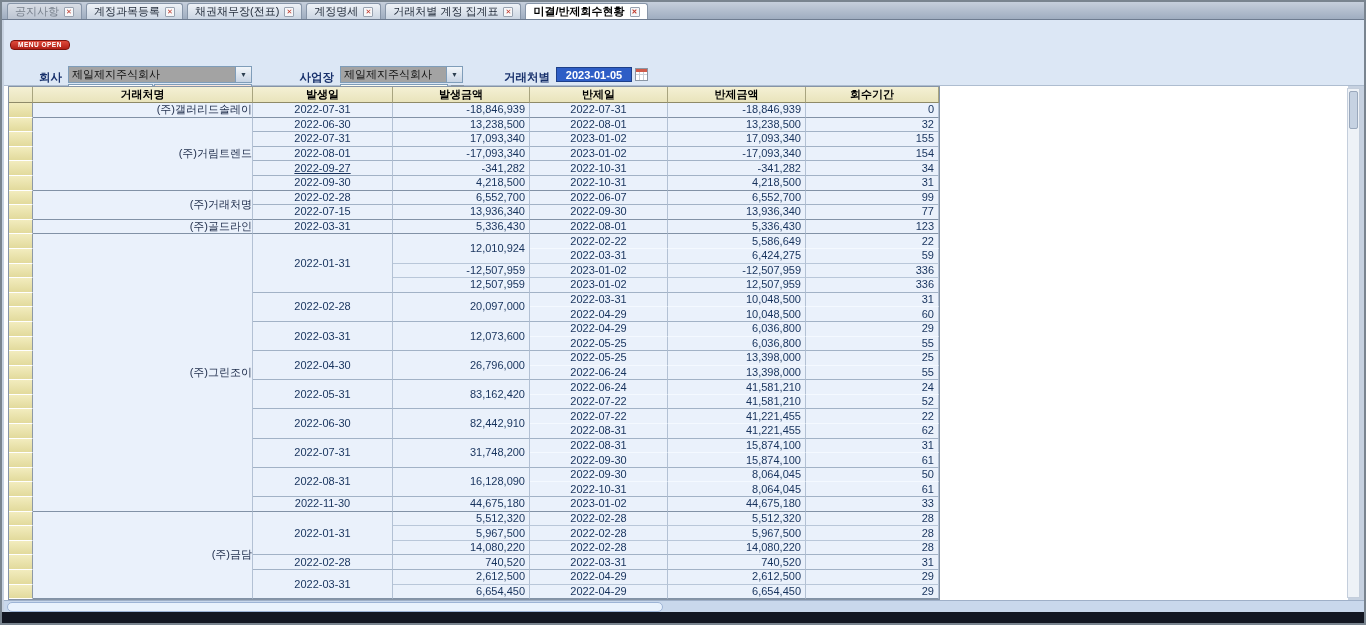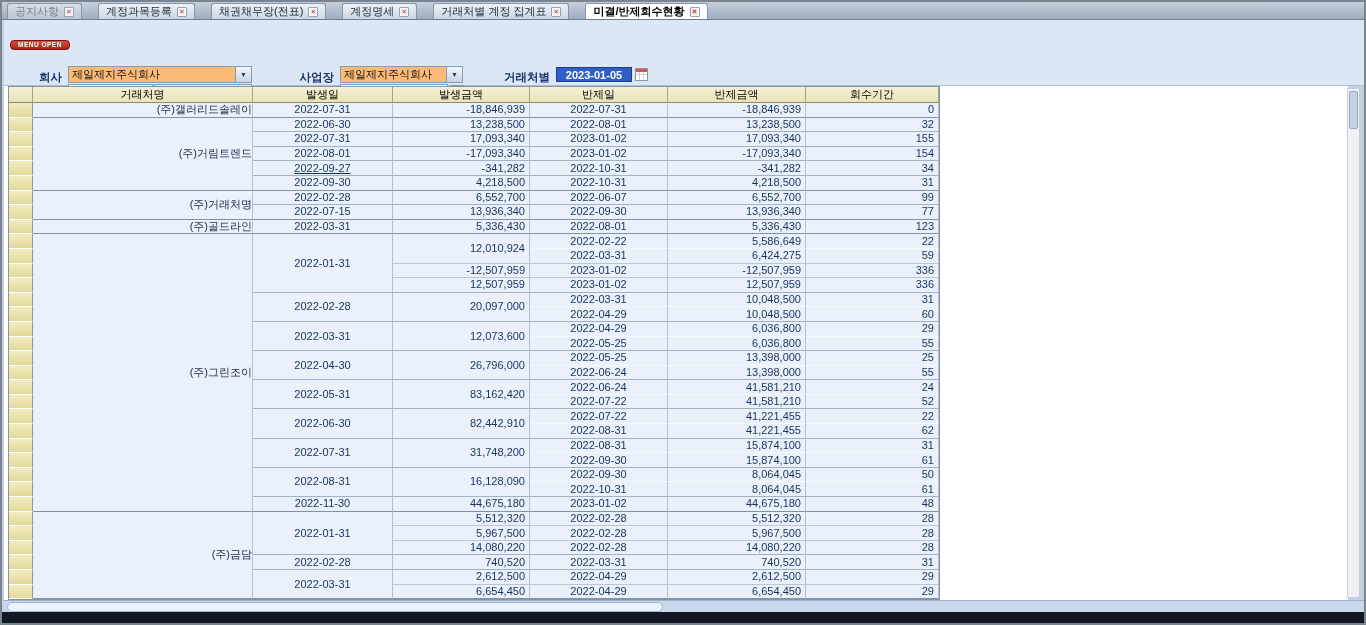--- a/index.html
+++ b/index.html
@@ -5,21 +5,21 @@
   * { box-sizing: border-box; margin: 0; padding: 0; }
   html,body { width:1366px; height:625px; overflow:hidden; background:#8f99a8;
               font-family:"Liberation Sans", sans-serif; }
   .window { position:relative; width:1366px; height:625px;
             border:2px solid #79848f; background:#c6d1e0; overflow:hidden; }
 
   
   .tabbar { position:absolute; left:0; top:0; right:0; height:18px;
             background:linear-gradient(#c6cfdc,#9fadc0);
             border-bottom:1px solid #6e7c90;
-            display:flex; align-items:flex-end; padding-left:5px; gap:16px; }
+            display:flex; align-items:flex-end; padding-left:5px; gap:4px; }
   .tab { display:flex; align-items:center; gap:5px; padding:0 7px; height:16px;
          background:linear-gradient(#eef2f7,#ccd6e3);
          border:1px solid #8795a8; border-bottom:none; border-radius:3px 3px 0 0;
          font-size:11px; color:#1d2736; white-space:nowrap; cursor:default; }
   .tab.disabled { background:linear-gradient(#d9dee6,#bcc5d2); color:#79828e; }
   .tab.active { background:#ffffff; font-weight:bold; color:#000; }
   .tab-close { display:inline-block; width:10px; height:10px; background:#f6f7f9;
                border:1px solid #98a2b0; color:#c0392b; font-size:7px; line-height:8px;
                text-align:center; border-radius:1px; }
 
@@ -28,21 +28,21 @@
                background:linear-gradient(#e04b3c,#b01f16); color:#fff;
                font-size:6.5px; font-weight:bold; letter-spacing:.5px;
                border:1px solid #7d120c; border-radius:4px; padding:0 7px;
                line-height:8px; cursor:pointer; }
 
   
   .form-panel { position:absolute; left:2px; top:18px; width:1360px; height:66px;
                 background:#dce7f5; border-bottom:1px solid #aebdd0; }
   .lab { position:absolute; font-size:11.5px; font-weight:bold; color:#17306b;
          text-align:right; white-space:nowrap; }
-  .combo { position:absolute; background:#fdba74; border:1px solid #7f9db9;
+  .combo { position:absolute; background:#a3a3a3; border:1px solid #7f9db9;
            display:flex; align-items:center; font-size:11px; color:#111; cursor:default; }
   .combo .val { flex:1; padding-left:3px; overflow:hidden; white-space:nowrap; }
   .combo .arrow { width:16px; align-self:stretch;
                   background:linear-gradient(#f2f6fa,#c8d4e4);
                   border-left:1px solid #7f9db9; display:flex; align-items:center;
                   justify-content:center; font-size:7px; color:#2c3e50; }
   .inp { position:absolute; background:#fff; border:1px solid #7f9db9;
          display:flex; align-items:center; font-size:11px; color:#111;
          padding-left:3px; white-space:nowrap; }
   .inp.pink { background:#fbe6dc; }
@@ -61,21 +61,21 @@
   .grid-area { position:absolute; left:2px; top:84px; width:1344px; height:514px;
                background:#fff; overflow:hidden; }
   table.grid { border-collapse:separate; border-spacing:0; table-layout:fixed;
                width:930px; margin-left:4px; border:1px solid #8694a6;
                font-size:11px; color:#16325c; }
   col.c-sel{width:24px} col.c-cust{width:220px} col.c-odate{width:140px}
   col.c-oamt{width:137px} col.c-sdate{width:138px} col.c-samt{width:138px}
   col.c-days{width:133px}
   th { height:15px; background:linear-gradient(#f4f0d4,#e9e4bc);
        border-right:1px solid #a8a47f; border-bottom:1px solid #8e8a68;
-       font-weight:normal; color:#000; text-align:center; white-space:nowrap; overflow:hidden; }
+       font-weight:bold; color:#000; text-align:center; white-space:nowrap; overflow:hidden; }
   td { height:14.6px; line-height:13px; background:#eaf1fb;
        border-right:1px solid #b3c1d4; border-bottom:1px solid #f4f9ff;
        white-space:nowrap; overflow:hidden; }
   td.sel-cell { background:linear-gradient(#f2ecbe,#e2da9c);
                 border-right:1px solid #8d99a6; border-bottom:1px solid #ffffff; cursor:pointer; }
   td.cust-cell { text-align:right; padding-left:4px; color:#22304e; }
   td.date-cell { text-align:center; }
   td.amt-cell, td.days-cell { text-align:right; padding-right:4px; }
   tr.end-amt td { border-bottom-color:#b9c7d9; }
   tr.end-occ td { border-bottom-color:#a2b2c6; }
@@ -380,21 +380,21 @@
             <td class="date-cell">2022-10-31</td>
             <td class="amt-cell">8,064,045</td>
             <td class="days-cell">61</td>
           </tr>
           <tr class="end-grp">
             <td class="sel-cell"></td>
             <td class="date-cell" rowspan="1" style="border-bottom-color: rgb(130, 146, 166);">2022-11-30</td>
             <td class="amt-cell" rowspan="1" style="border-bottom-color: rgb(130, 146, 166);">44,675,180</td>
             <td class="date-cell">2023-01-02</td>
             <td class="amt-cell">44,675,180</td>
-            <td class="days-cell">48</td>
+            <td class="days-cell">33</td>
           </tr>
           <tr class="end-amt">
             <td class="sel-cell"></td>
             <td class="cust-cell" rowspan="6" style="border-bottom-color: rgb(130, 146, 166);">(주)금담</td>
             <td class="date-cell" rowspan="3" style="border-bottom-color: rgb(162, 178, 198);">2022-01-31</td>
             <td class="amt-cell" rowspan="1" style="border-bottom-color: rgb(185, 199, 217);">5,512,320</td>
             <td class="date-cell">2022-02-28</td>
             <td class="amt-cell">5,512,320</td>
             <td class="days-cell">28</td>
           </tr>

